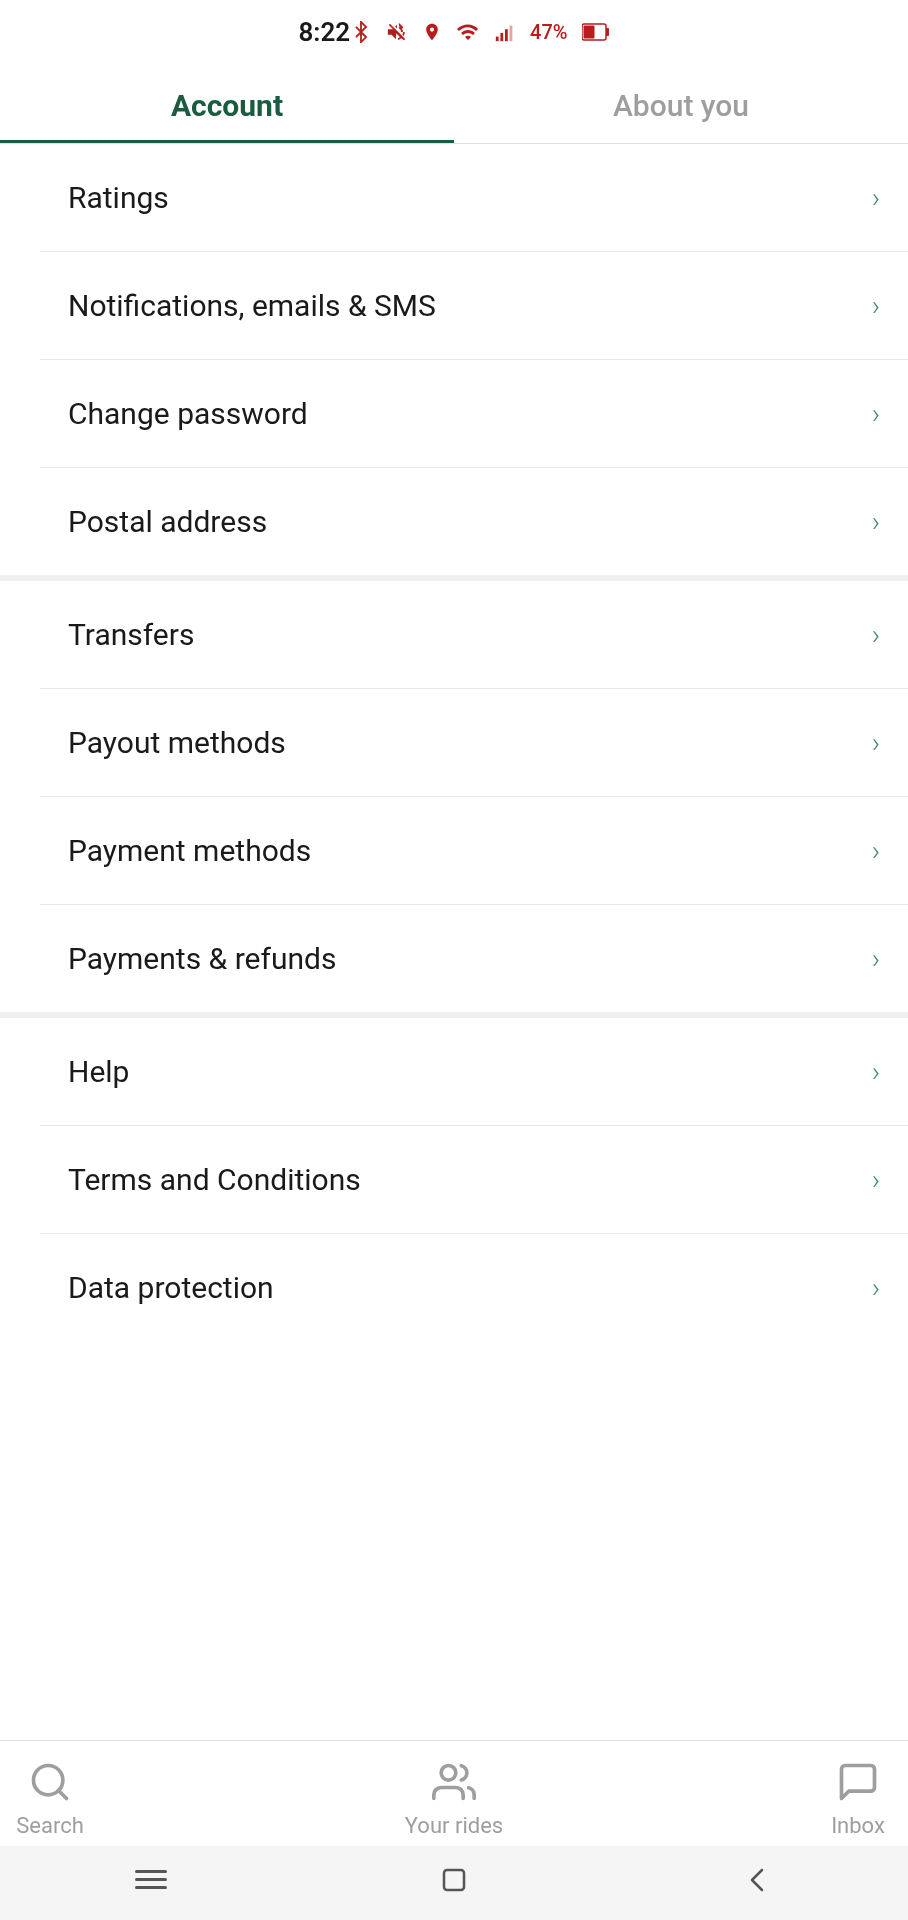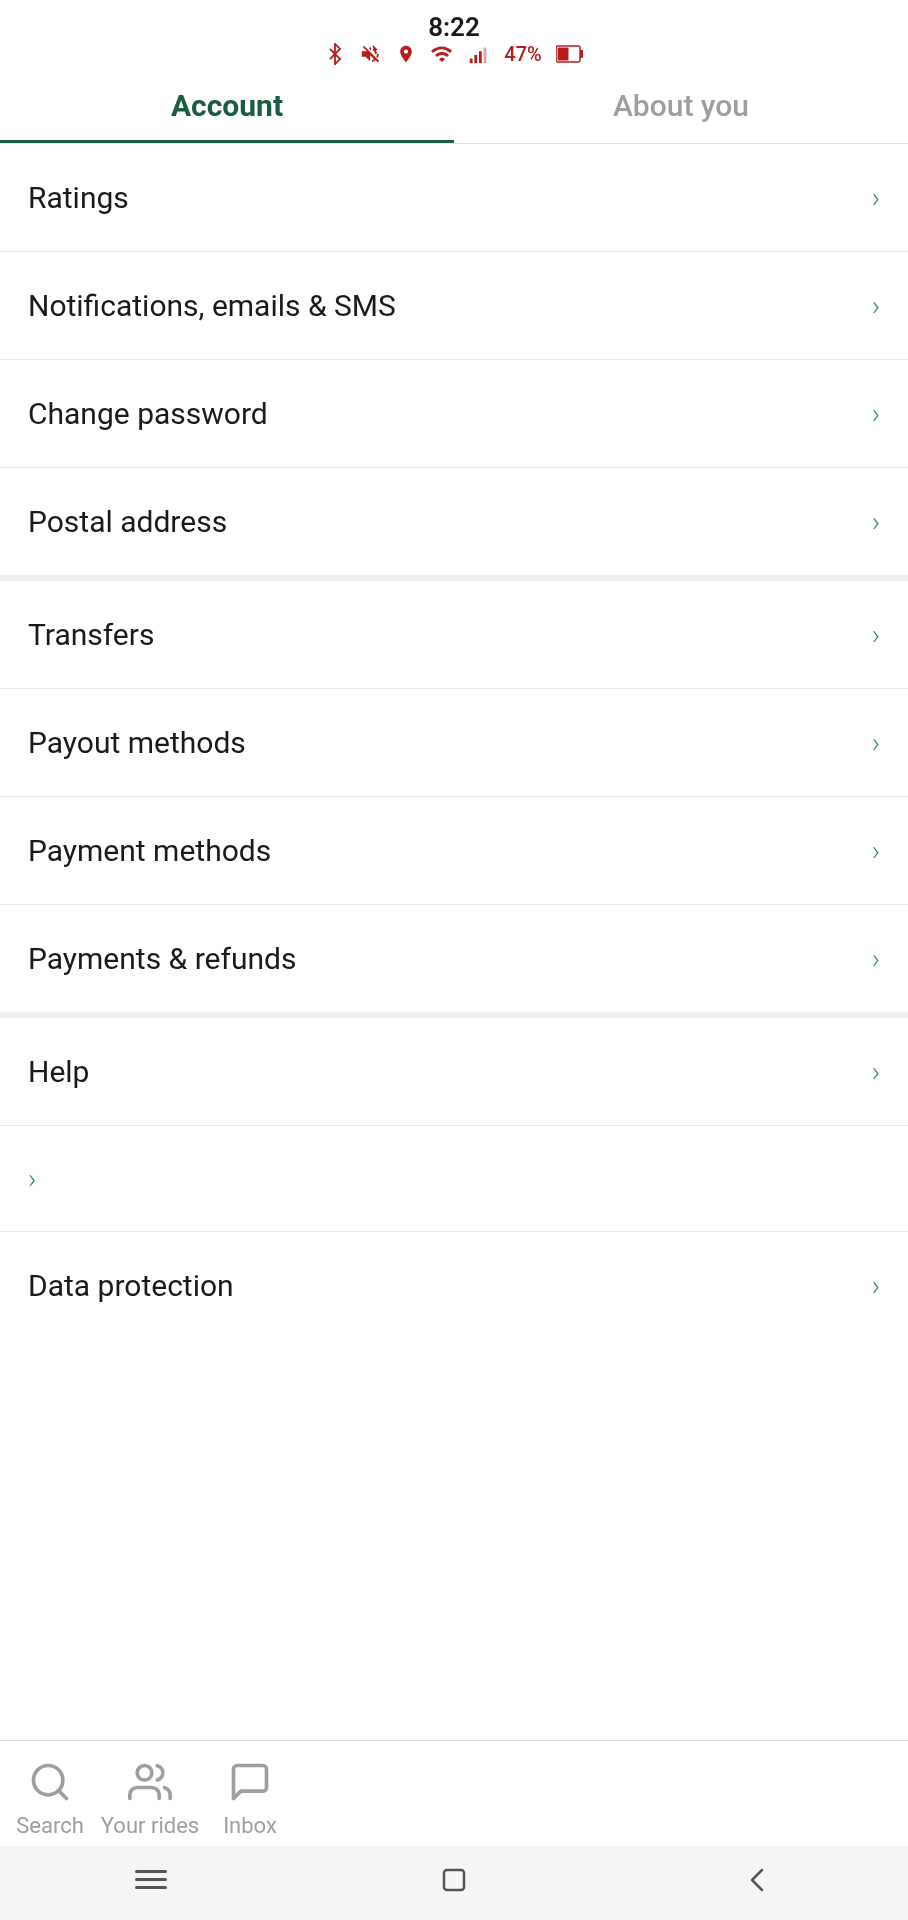--- a/index.html
+++ b/index.html
@@ -14,26 +14,25 @@
       background: #ffffff;
       width: 908px;
       min-height: 1920px;
       position: relative;
       overflow-x: hidden;
     }
 
     
     .status-bar {
       display: flex;
-      justify-content: space-between;
+      justify-content: center;
       align-items: center;
       padding: 12px 12px 8px;
       height: 60px;
       background: #ffffff;
-      flex-direction: column;
     }
 
     .status-time {
       font-size: 26px;
       font-weight: 600;
       color: #1a1a1a;
     }
 
     .status-icons {
       display: flex;
@@ -76,20 +75,21 @@
       position: absolute;
       bottom: 0;
       left: 0;
       right: 0;
       height: 3px;
       background: #1a5c40;
     }
 
     .menu-section {
       border-bottom: 6px solid #f0f0f0;
+      padding-left: 40px;
     }
 
     .menu-section:last-of-type {
       border-bottom: none;
     }
 
     .menu-item {
       display: flex;
       justify-content: space-between;
       align-items: center;
@@ -119,21 +119,21 @@
       position: fixed;
       bottom: 0;
       left: 0;
       width: 908px;
       background: #ffffff;
       border-top: 1px solid #e0e0e0;
     }
 
     .nav-items {
       display: flex;
-      justify-content: flex-start;
+      justify-content: space-between;
       align-items: center;
       padding: 16px 0 8px;
     }
 
     .nav-item {
       display: flex;
       flex-direction: column;
       align-items: center;
       gap: 6px;
       cursor: pointer;
@@ -276,20 +276,21 @@
       <span class="chevron-icon">›</span>
     </div>
   </div>
 
   <div class="menu-section">
     <div class="menu-item">
       <span class="menu-item-label">Help</span>
       <span class="chevron-icon">›</span>
     </div>
     <div class="menu-item">
+      <span class="menu-item-label">Terms and Conditions</span>
       <span class="chevron-icon">›</span>
     </div>
     <div class="menu-item">
       <span class="menu-item-label">Data protection</span>
       <span class="chevron-icon">›</span>
     </div>
   </div>
 </div>
 
 <div class="bottom-nav">

